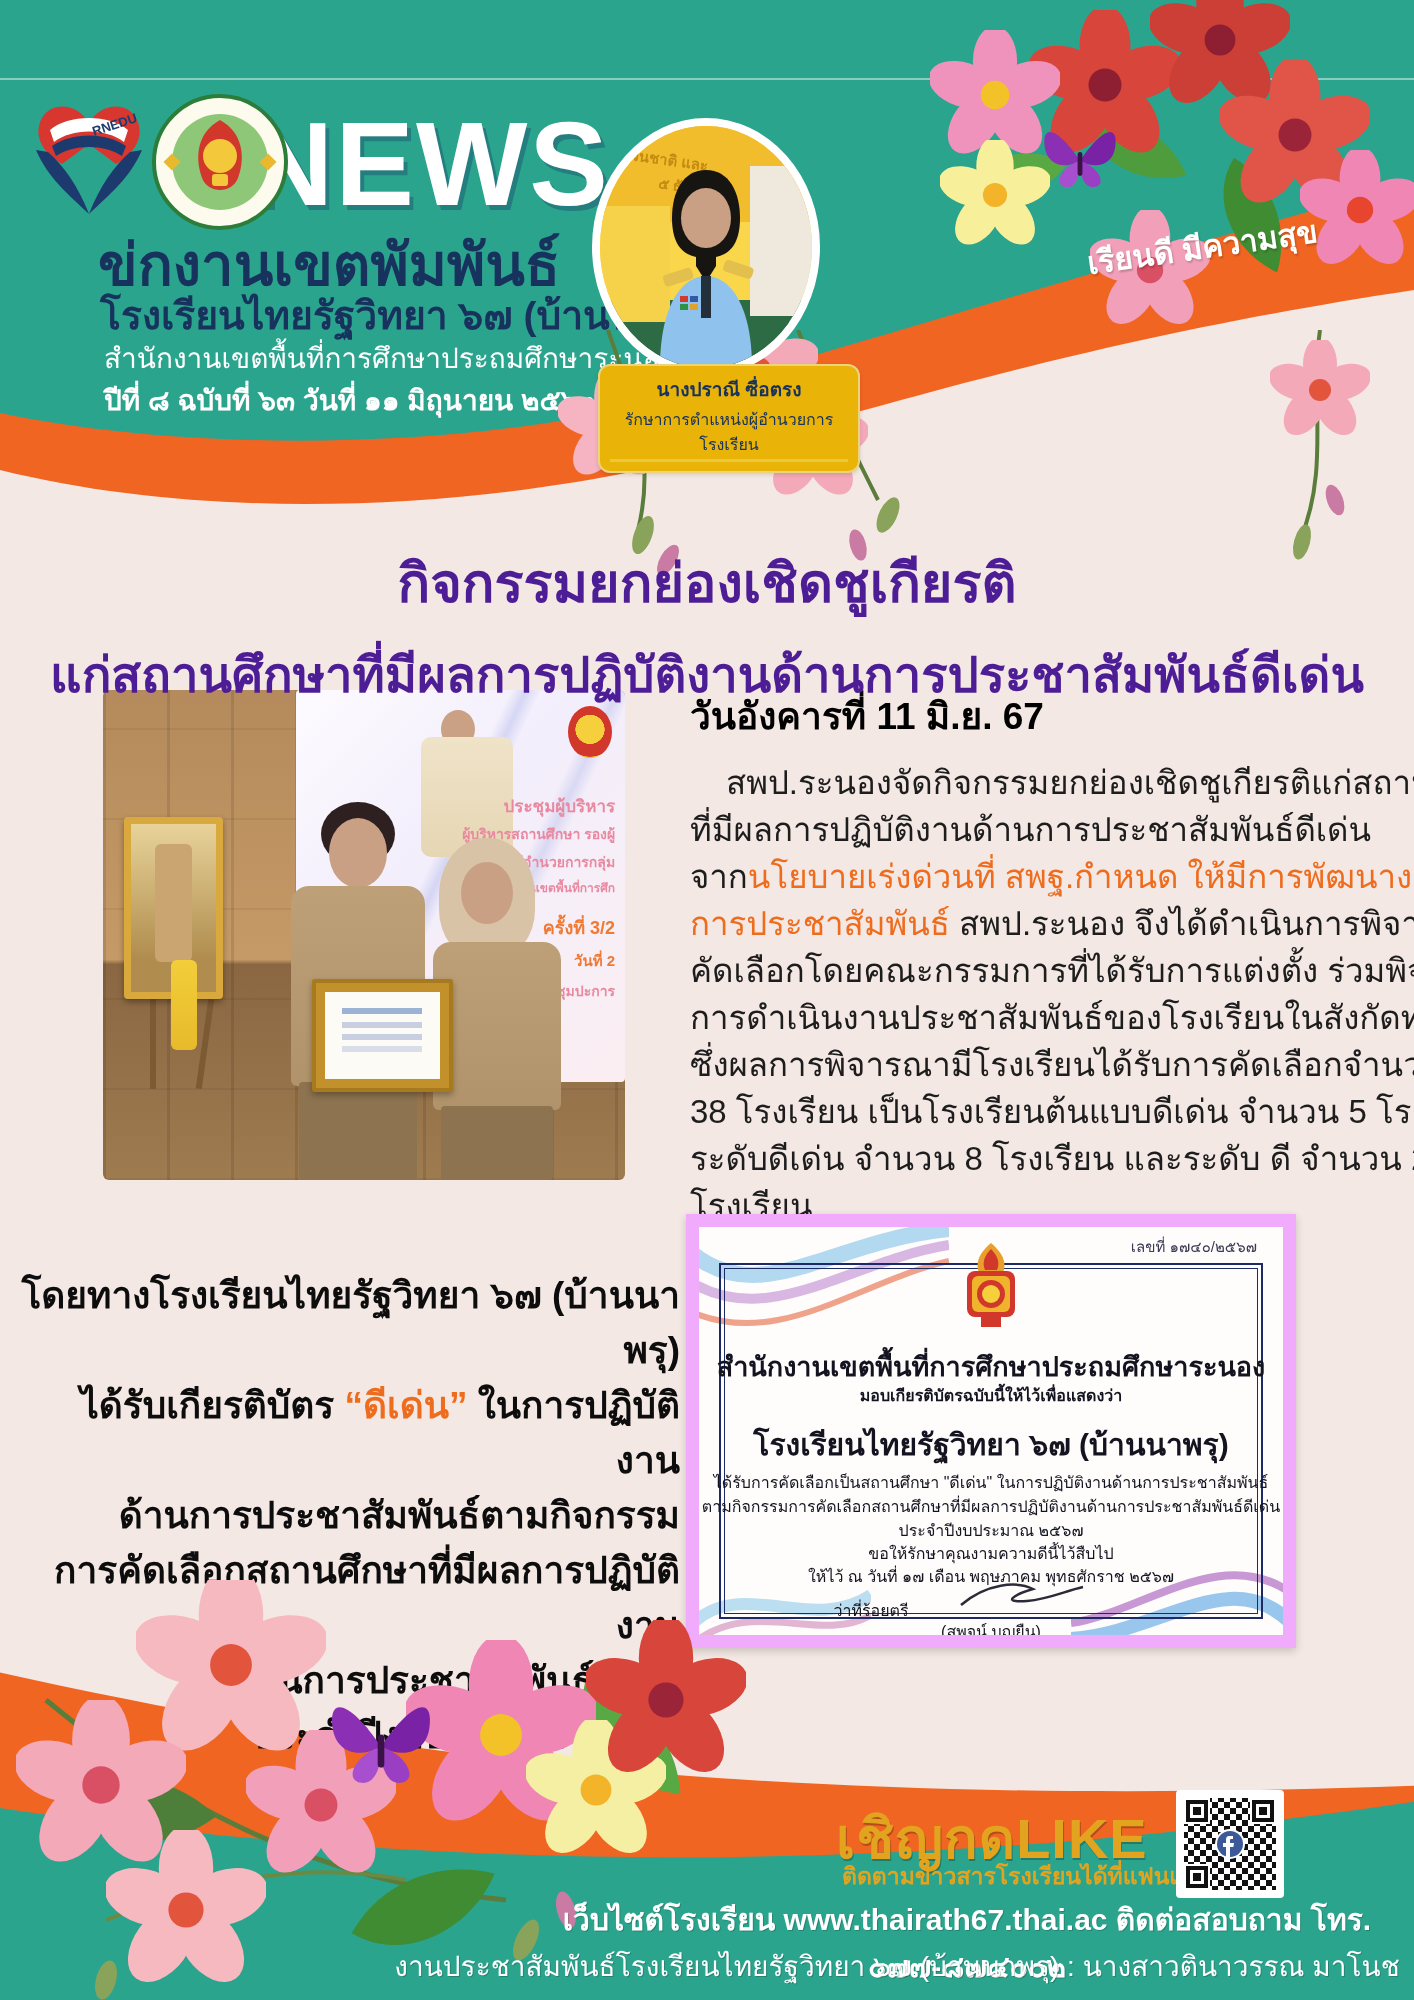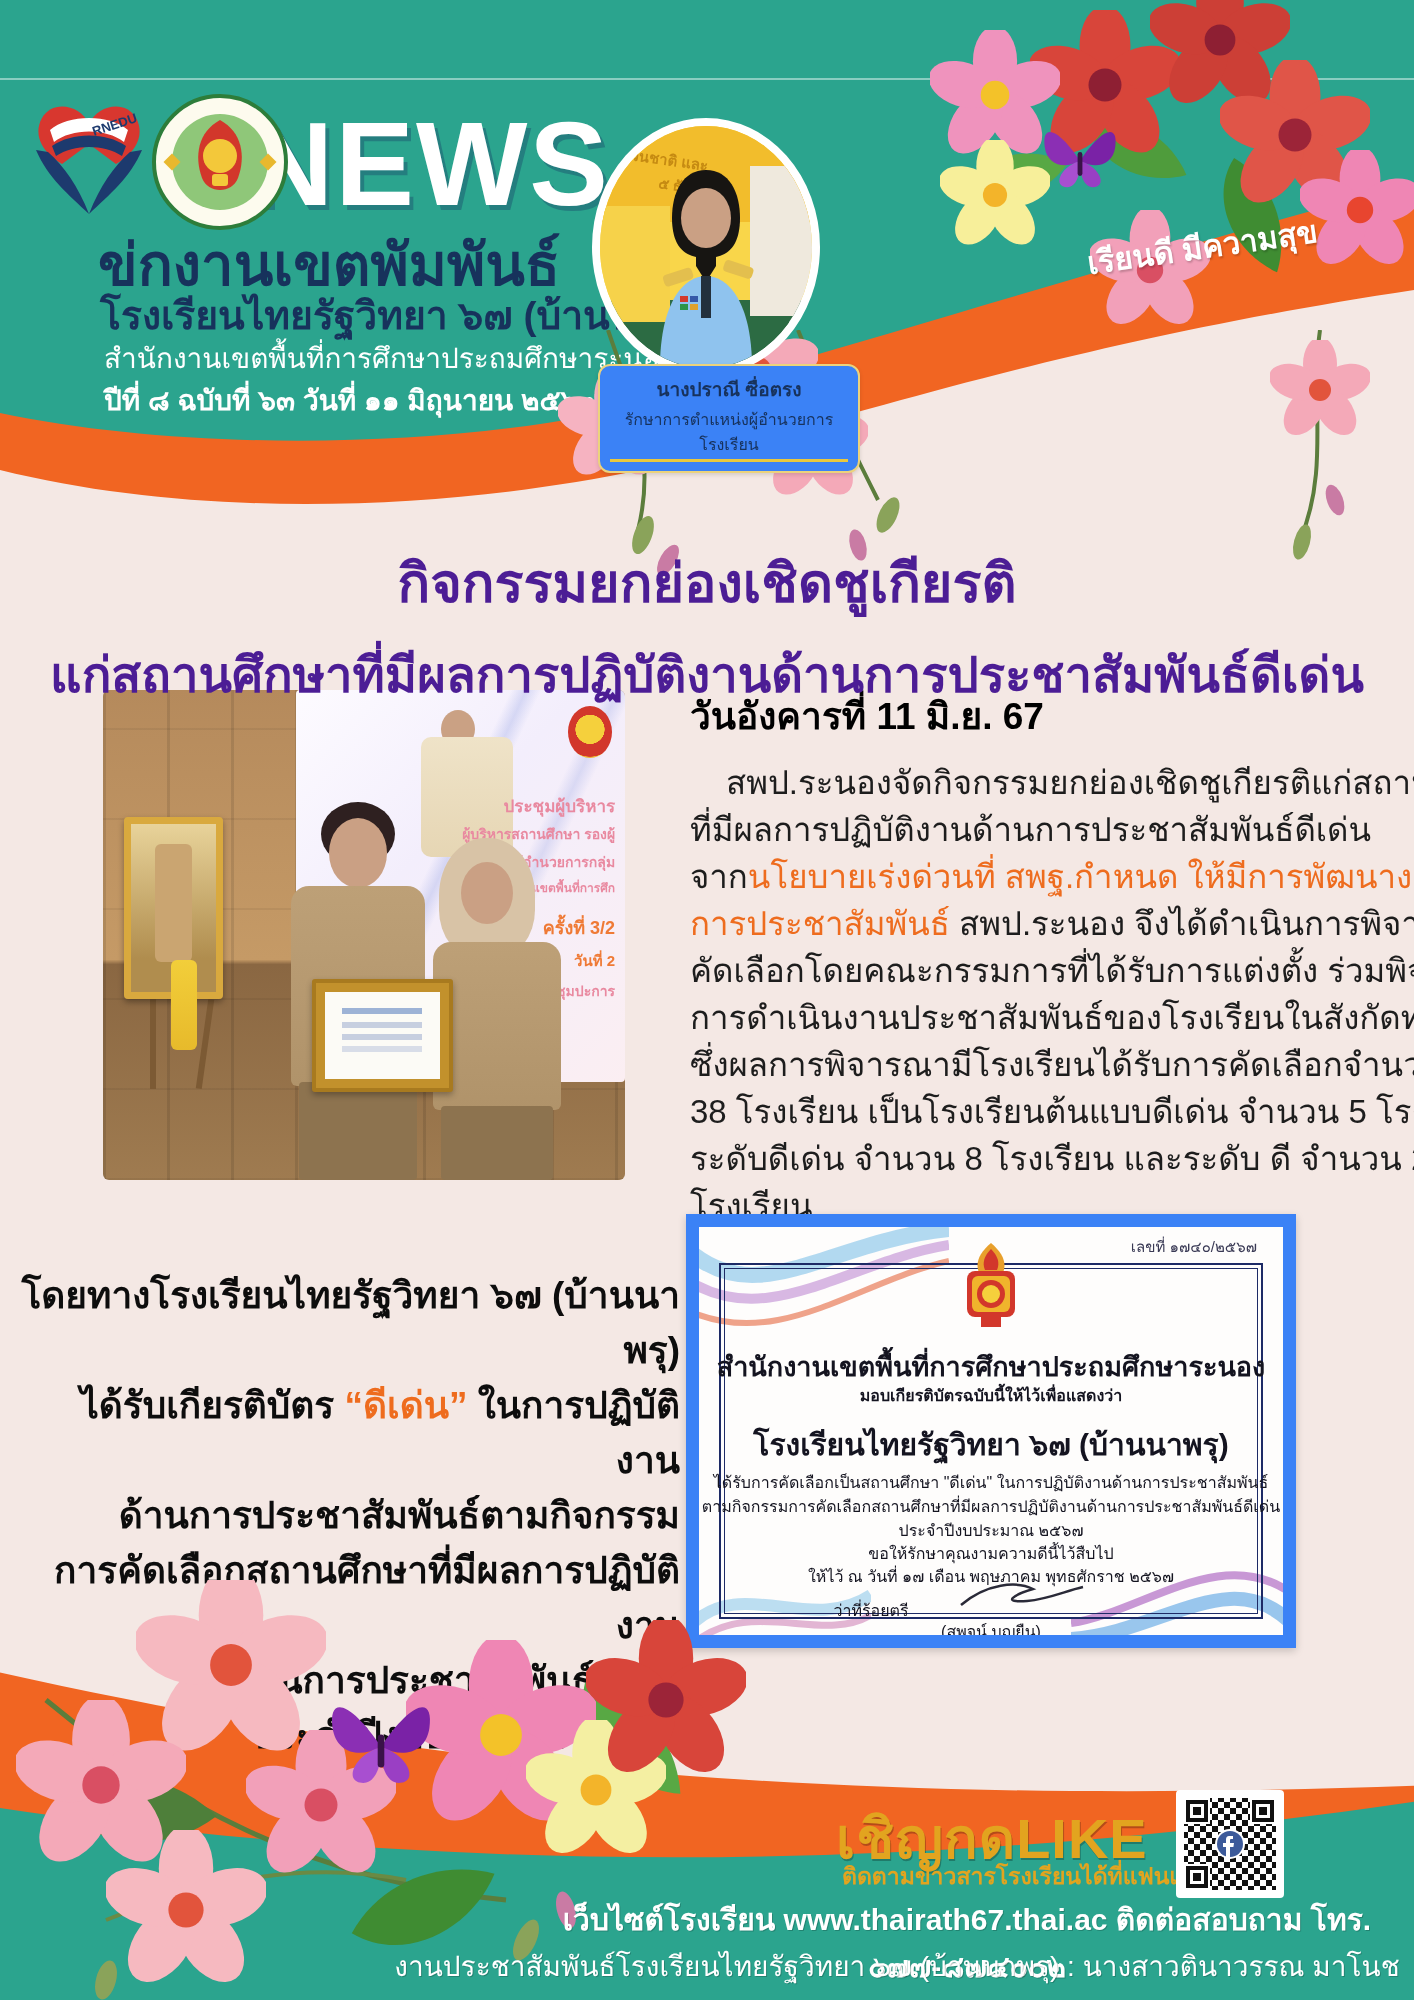--- a/index.html
+++ b/index.html
@@ -26,21 +26,21 @@
 
   .ribbon-text{ left:1086px; top:216px; width:320px; z-index:6; color:#fff;
                 font-size:31px; font-weight:bold; transform:rotate(-8deg);
                 text-shadow:1px 2px 2px rgba(0,0,0,.2); }
 
   
   .portrait{ left:592px; top:118px; width:228px; height:258px; z-index:6;
              border-radius:50%; border:8px solid #fff; overflow:hidden;
              background:linear-gradient(#f6c934 0 38%, #f9d64a 38% 72%, #2c6b43 72%); }
   .portrait svg{ display:block; }
-  .caption{ left:598px; top:364px; width:262px; z-index:7; background:#3b82f6;
+  .caption{ left:598px; top:364px; width:262px; z-index:7; background:#eab308;
             border:2px solid #ecd37c; border-radius:12px; padding:8px 10px 9px;
             text-align:center; box-shadow:0 2px 4px rgba(0,0,0,.12); }
   .caption .nm{ color:#17325c; font-size:19px; font-weight:bold; }
   .caption .rl{ color:#17325c; font-size:16px; margin-top:3px;
                 border-bottom:3px solid #e9c83e; display:inline-block; padding-bottom:2px; }
 
   
   .headline{ left:0; top:540px; width:1414px; z-index:5; text-align:center; color:#4c1d95; }
   .headline .h1{ font-size:54px; font-weight:bold; }
   .headline .h2{ font-size:49px; font-weight:bold; margin-top:10px; }
@@ -92,21 +92,21 @@
   .article .date{ font-size:37px; font-weight:bold; color:#000; margin-bottom:14px; }
   .article .ln{ font-size:33px; line-height:47px; white-space:nowrap; }
   .hl{ color:#ee6c1e; }
 
   
   .hblock{ left:20px; top:1268px; width:660px; z-index:4; text-align:right;
            color:#0d0d0d; font-weight:bold; font-size:37px; line-height:55px; }
 
   
   .cert{ left:686px; top:1214px; width:610px; height:434px; z-index:4;
-         background:#3b82f6; padding:13px; box-shadow:0 3px 8px rgba(0,0,0,.18);text-decoration:underline; }
+         background:#f0abfc; padding:13px; box-shadow:0 3px 8px rgba(0,0,0,.18);text-decoration:underline; }
   .cert-in{ position:relative; width:100%; height:100%; background:#fefdfc; overflow:hidden; }
   .cert-frame{ position:absolute; left:20px; right:20px; top:36px; bottom:16px;
         border:2px solid #1d2a66; }
   .cert-frame::after{ content:""; position:absolute; inset:3px; border:1px solid #1d2a66; }
   .cert-no{ position:absolute; right:26px; top:8px; font-size:15px; color:#3a3a55; }
   .cert-emblem{ position:absolute; left:50%; top:16px; transform:translateX(-50%); }
   .cert-t{ position:absolute; width:100%; text-align:center; color:#141420; }
   .ct1{ top:118px; font-size:27px; font-weight:bold; }
   .ct2{ top:156px; font-size:16px; font-weight:bold; }
   .ct3{ top:194px; font-size:30px; font-weight:bold; }

